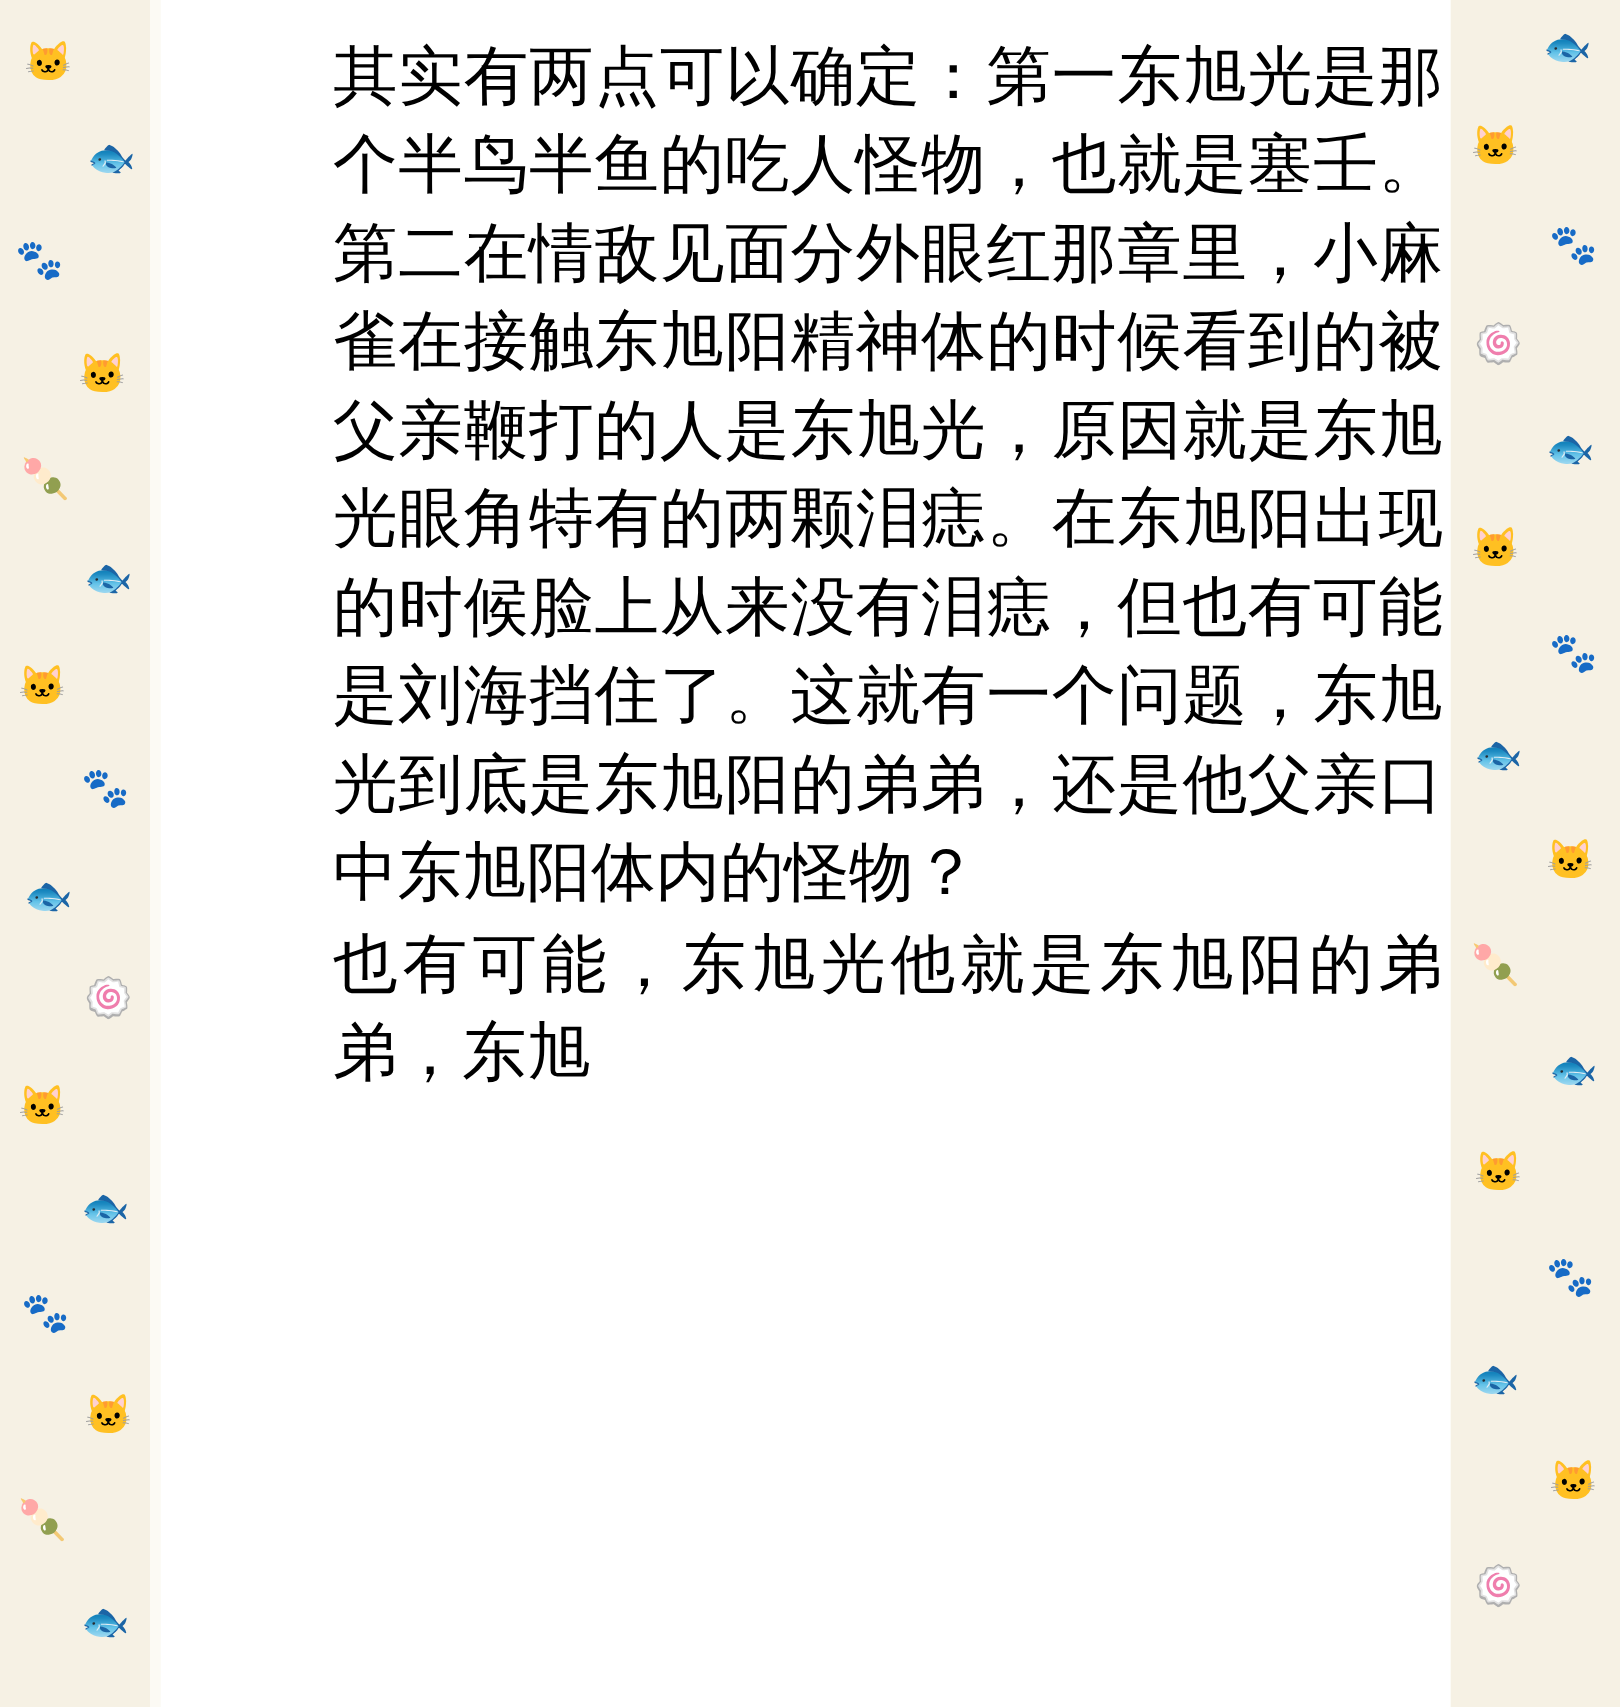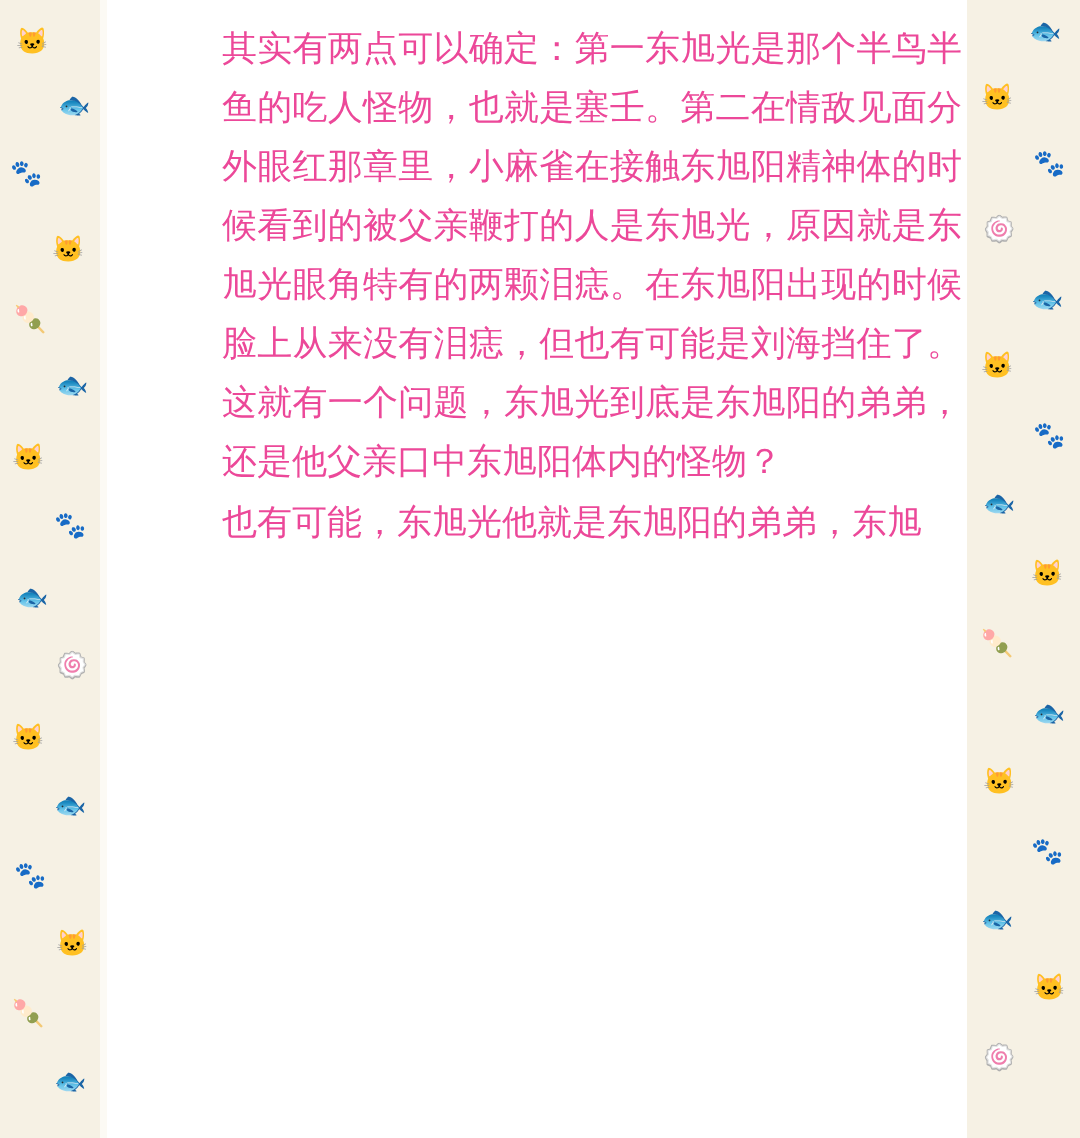--- a/index.html
+++ b/index.html
@@ -63,24 +63,24 @@
 
   .article {
     position: absolute;
     left: 115px;
     top: 22px;
     width: 740px;
   }
 
   .article p {
     margin: 0 0 2px 0;
-    font-family: Liberation Mono, monospace;
-    font-size: 35px;
+    font-family: Liberation Serif, serif;
+    font-size: 43px;
     line-height: 59px;
-    color: #ec4899;
+    color: #000000;
     text-align: justify;
     text-justify: inter-ideograph;
     letter-spacing: 0px;
   }
 </style>
 </head>
 <body>
 
 <div class="page">
 

